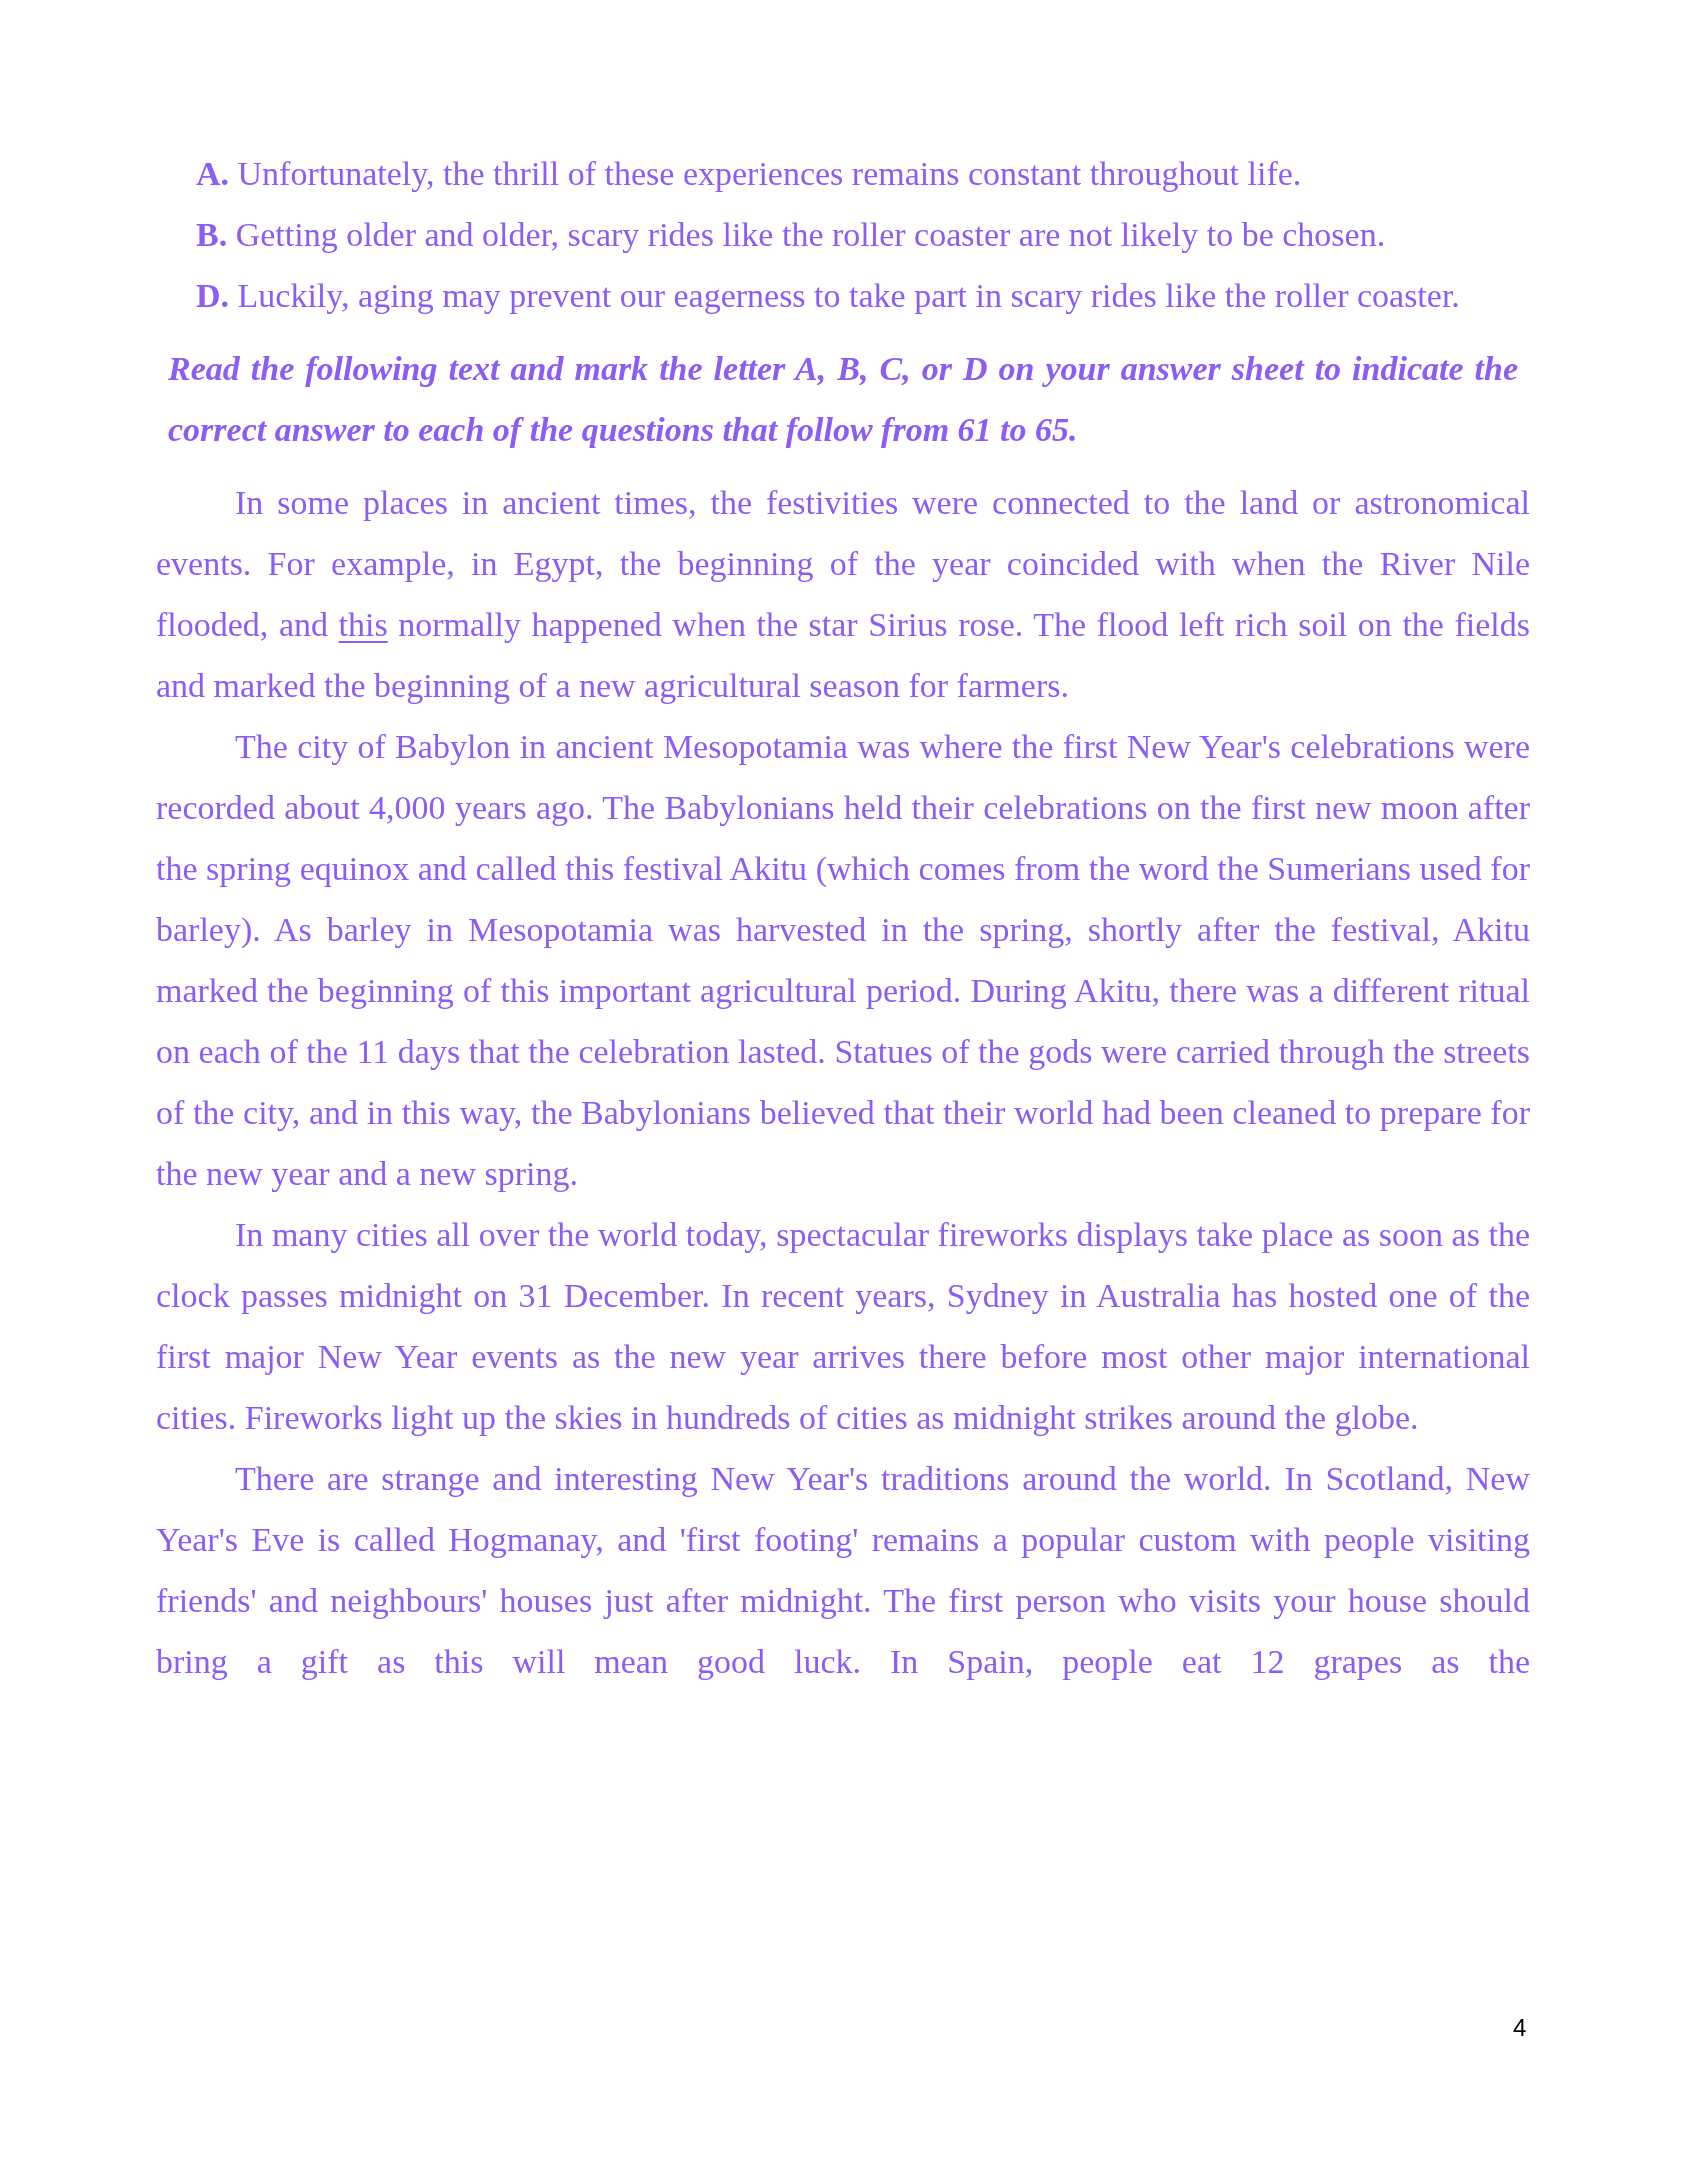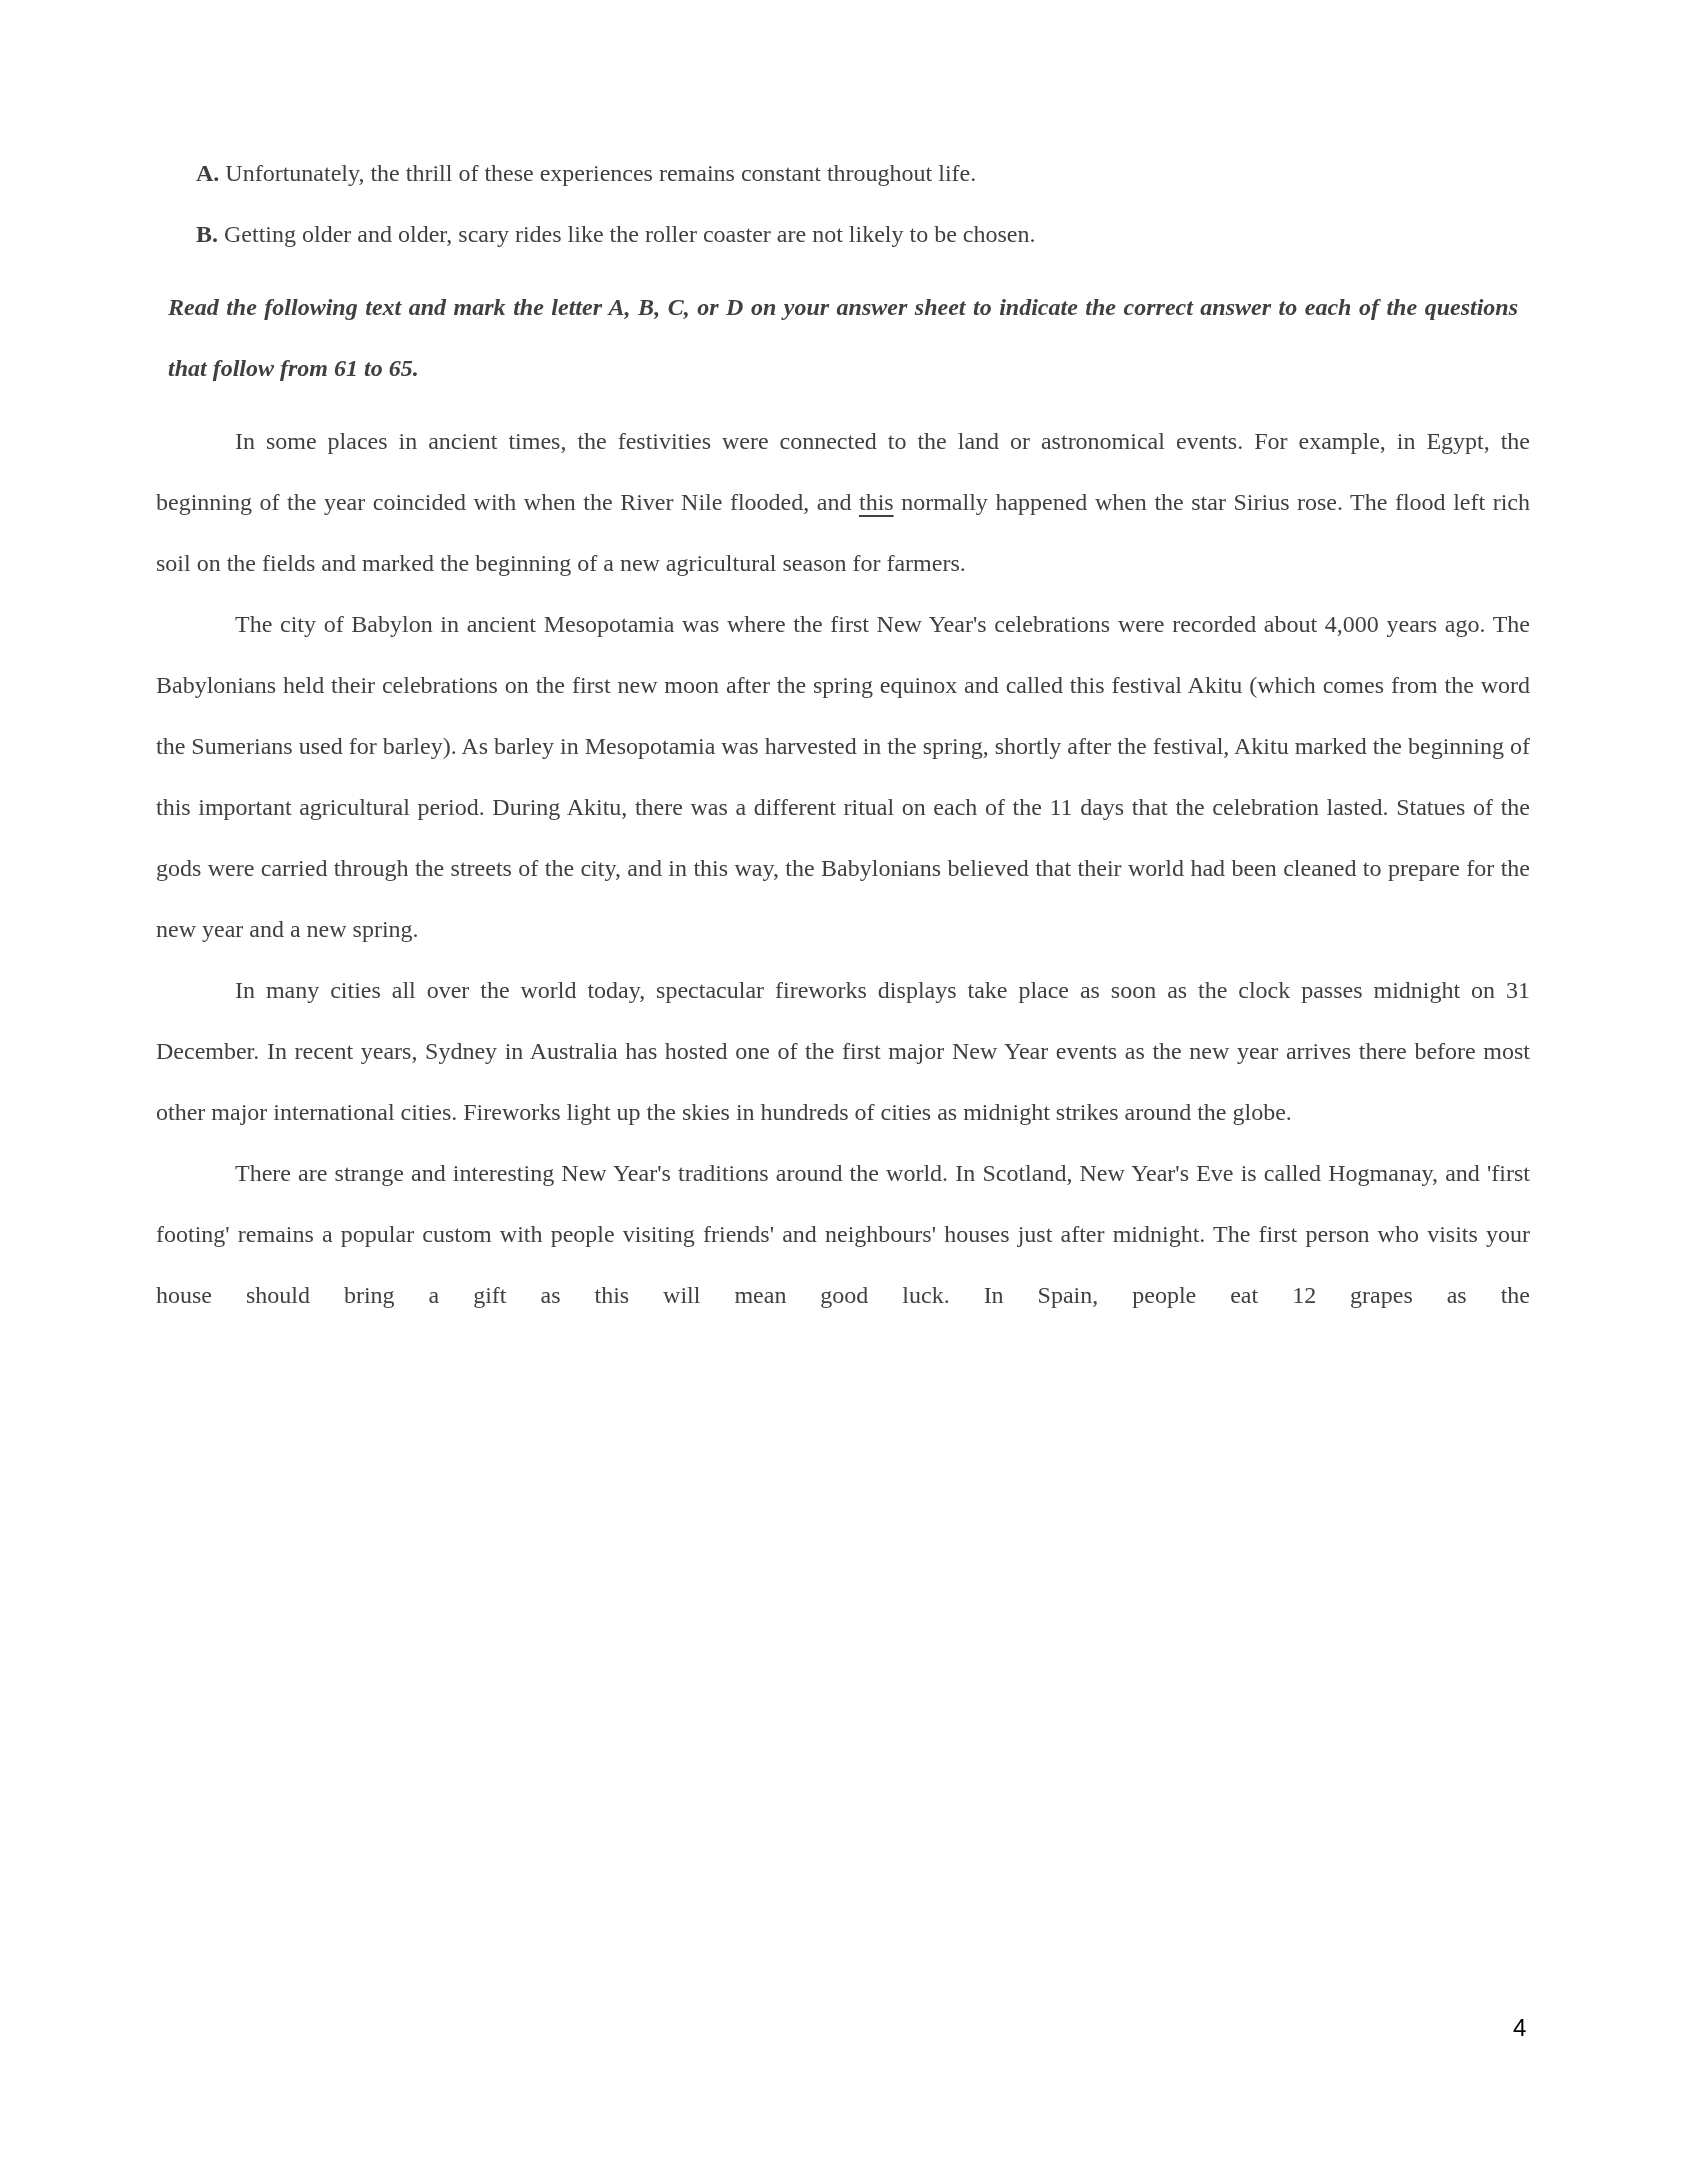--- a/index.html
+++ b/index.html
@@ -3,23 +3,23 @@
 <meta charset="utf-8">
 <style>
   html, body { margin: 0; padding: 0; background: #ffffff; }
   body { width: 1687px; height: 2183px; position: relative; overflow: hidden; }
   .page {
     position: absolute;
     left: 156px;
     top: 143px;
     width: 1374px;
     font-family: "Liberation Serif", "DejaVu Serif", serif;
-    font-size: 24px;
+    font-size: 34px;
     line-height: 61px;
-    color: #404040;
+    color: #8b5cf6;
   }
   .opt { margin: 0; padding-left: 40px; white-space: nowrap; }
   .opt-letter { font-weight: bold; }
   .instruction {
     margin: 12px;
     font-weight: bold;
     font-style: italic;
     text-align: justify;
   }
   .para {
@@ -38,20 +38,21 @@
     color: #000000;
   }
 </style>
 </head>
 <body>
 
 <div class="page">
 
   <p class="opt"><span class="opt-letter">A.</span><span> Unfortunately, the thrill of these experiences remains constant throughout life.</span></p>
   <p class="opt"><span class="opt-letter">B.</span><span> Getting older and older, scary rides like the roller coaster are not likely to be chosen.</span></p>
+  <p class="opt"><span class="opt-letter">D.</span><span> Luckily, aging may prevent our eagerness to take part in scary rides like the roller coaster.</span></p>
 
   <p class="instruction">Read the following text and mark the letter A, B, C, or D on your answer sheet to indicate the correct answer to each of the questions that follow from 61 to 65.</p>
 
 
   <p class="para"><span>In some places in ancient times, the festivities were connected to the land or astronomical events. For example, in Egypt, the beginning of the year coincided with when the River Nile flooded, and </span><span class="ref-word">this</span><span> normally happened when the star Sirius rose. The flood left rich soil on the fields and marked the beginning of a new agricultural season for farmers.</span></p>
 
   <p class="para">The city of Babylon in ancient Mesopotamia was where the first New Year's celebrations were recorded about 4,000 years ago. The Babylonians held their celebrations on the first new moon after the spring equinox and called this festival Akitu (which comes from the word the Sumerians used for barley). As barley in Mesopotamia was harvested in the spring, shortly after the festival, Akitu marked the beginning of this important agricultural period. During Akitu, there was a different ritual on each of the 11 days that the celebration lasted. Statues of the gods were carried through the streets of the city, and in this way, the Babylonians believed that their world had been cleaned to prepare for the new year and a new spring.</p>
 
   <p class="para">In many cities all over the world today, spectacular fireworks displays take place as soon as the clock passes midnight on 31 December. In recent years, Sydney in Australia has hosted one of the first major New Year events as the new year arrives there before most other major international cities. Fireworks light up the skies in hundreds of cities as midnight strikes around the globe.</p>
 

